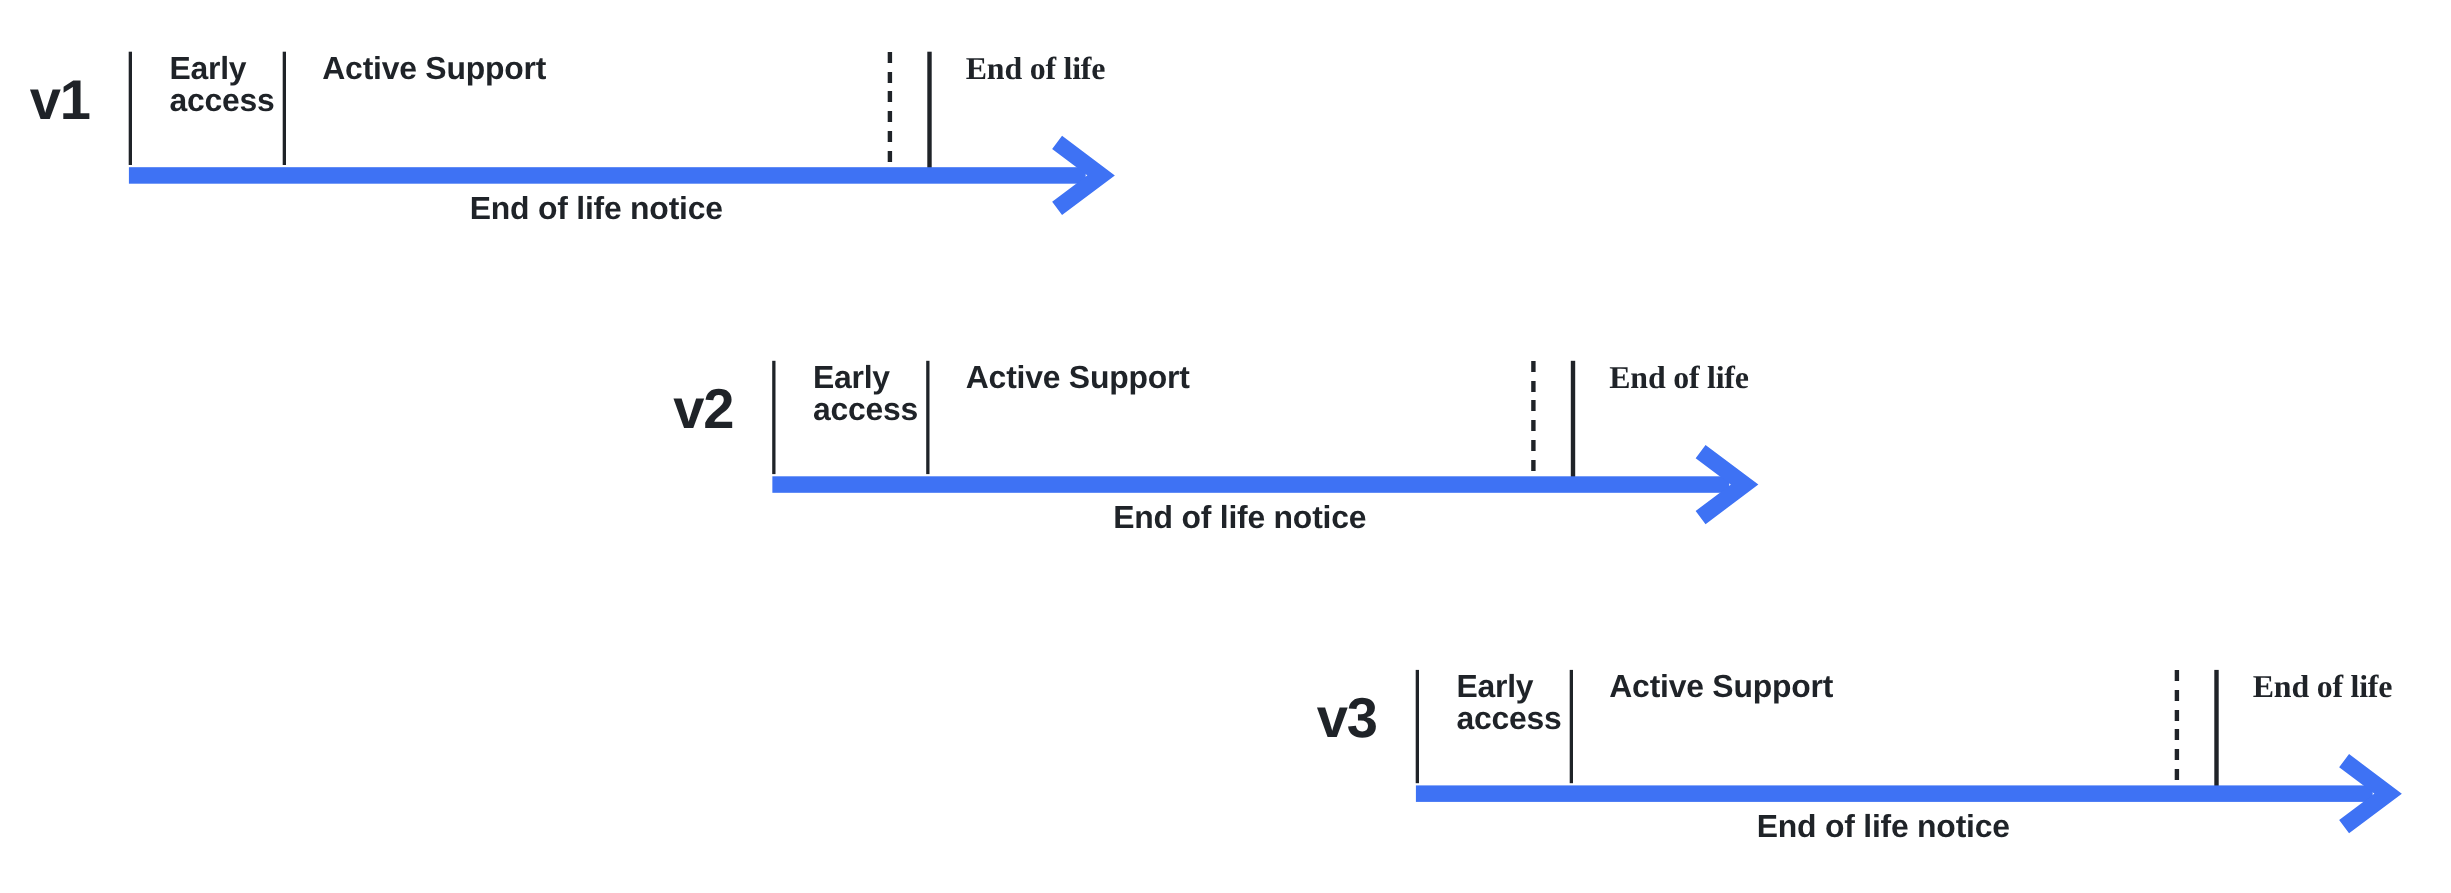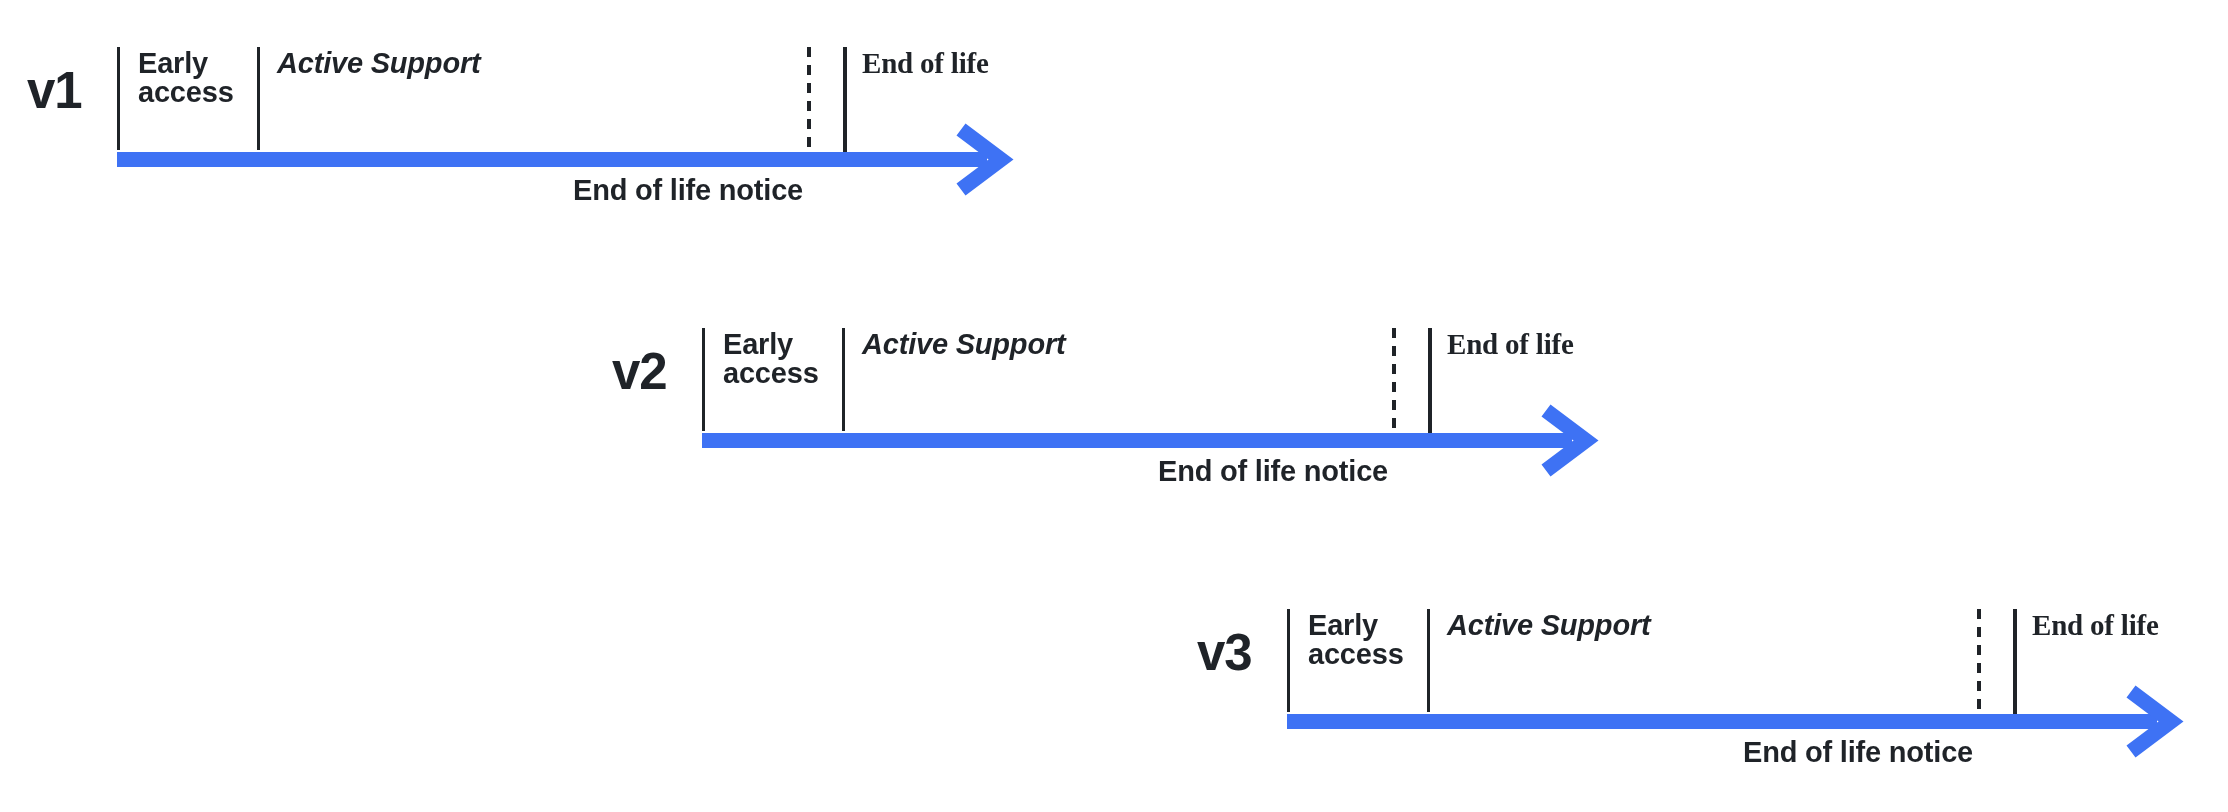--- a/index.html
+++ b/index.html
@@ -52,39 +52,40 @@
   .t-eol{left:816px;height:106px;}
 
   .phase{
     position:absolute;
     top:7px;
     font-size:29px;
     line-height:29px;
     font-weight:700;
     white-space:nowrap;
     letter-spacing:-0.2px;
+    margin-left:16px;
   }
   .phase.early{left:111px;width:125px;white-space:normal;}
-  .phase.active{left:250px;font-style:italic;}
+  .phase.active{left:250px;}
   .phase.eol{left:835px;font-family:Liberation Serif, serif;}
 
   .arrow-svg{
     position:absolute;
     left:90px;
     top:75px;
     width:900px;
     height:85px;
     display:block;
   }
   .notice{
     position:absolute;
     left:400px;
     top:134px;
     width:376px;
-    text-align:right;
+    text-align:left;
     font-size:29px;
     line-height:29px;
     font-weight:700;
     white-space:nowrap;
     letter-spacing:-0.2px;
   }
 </style>
 </head>
 <body>
 

